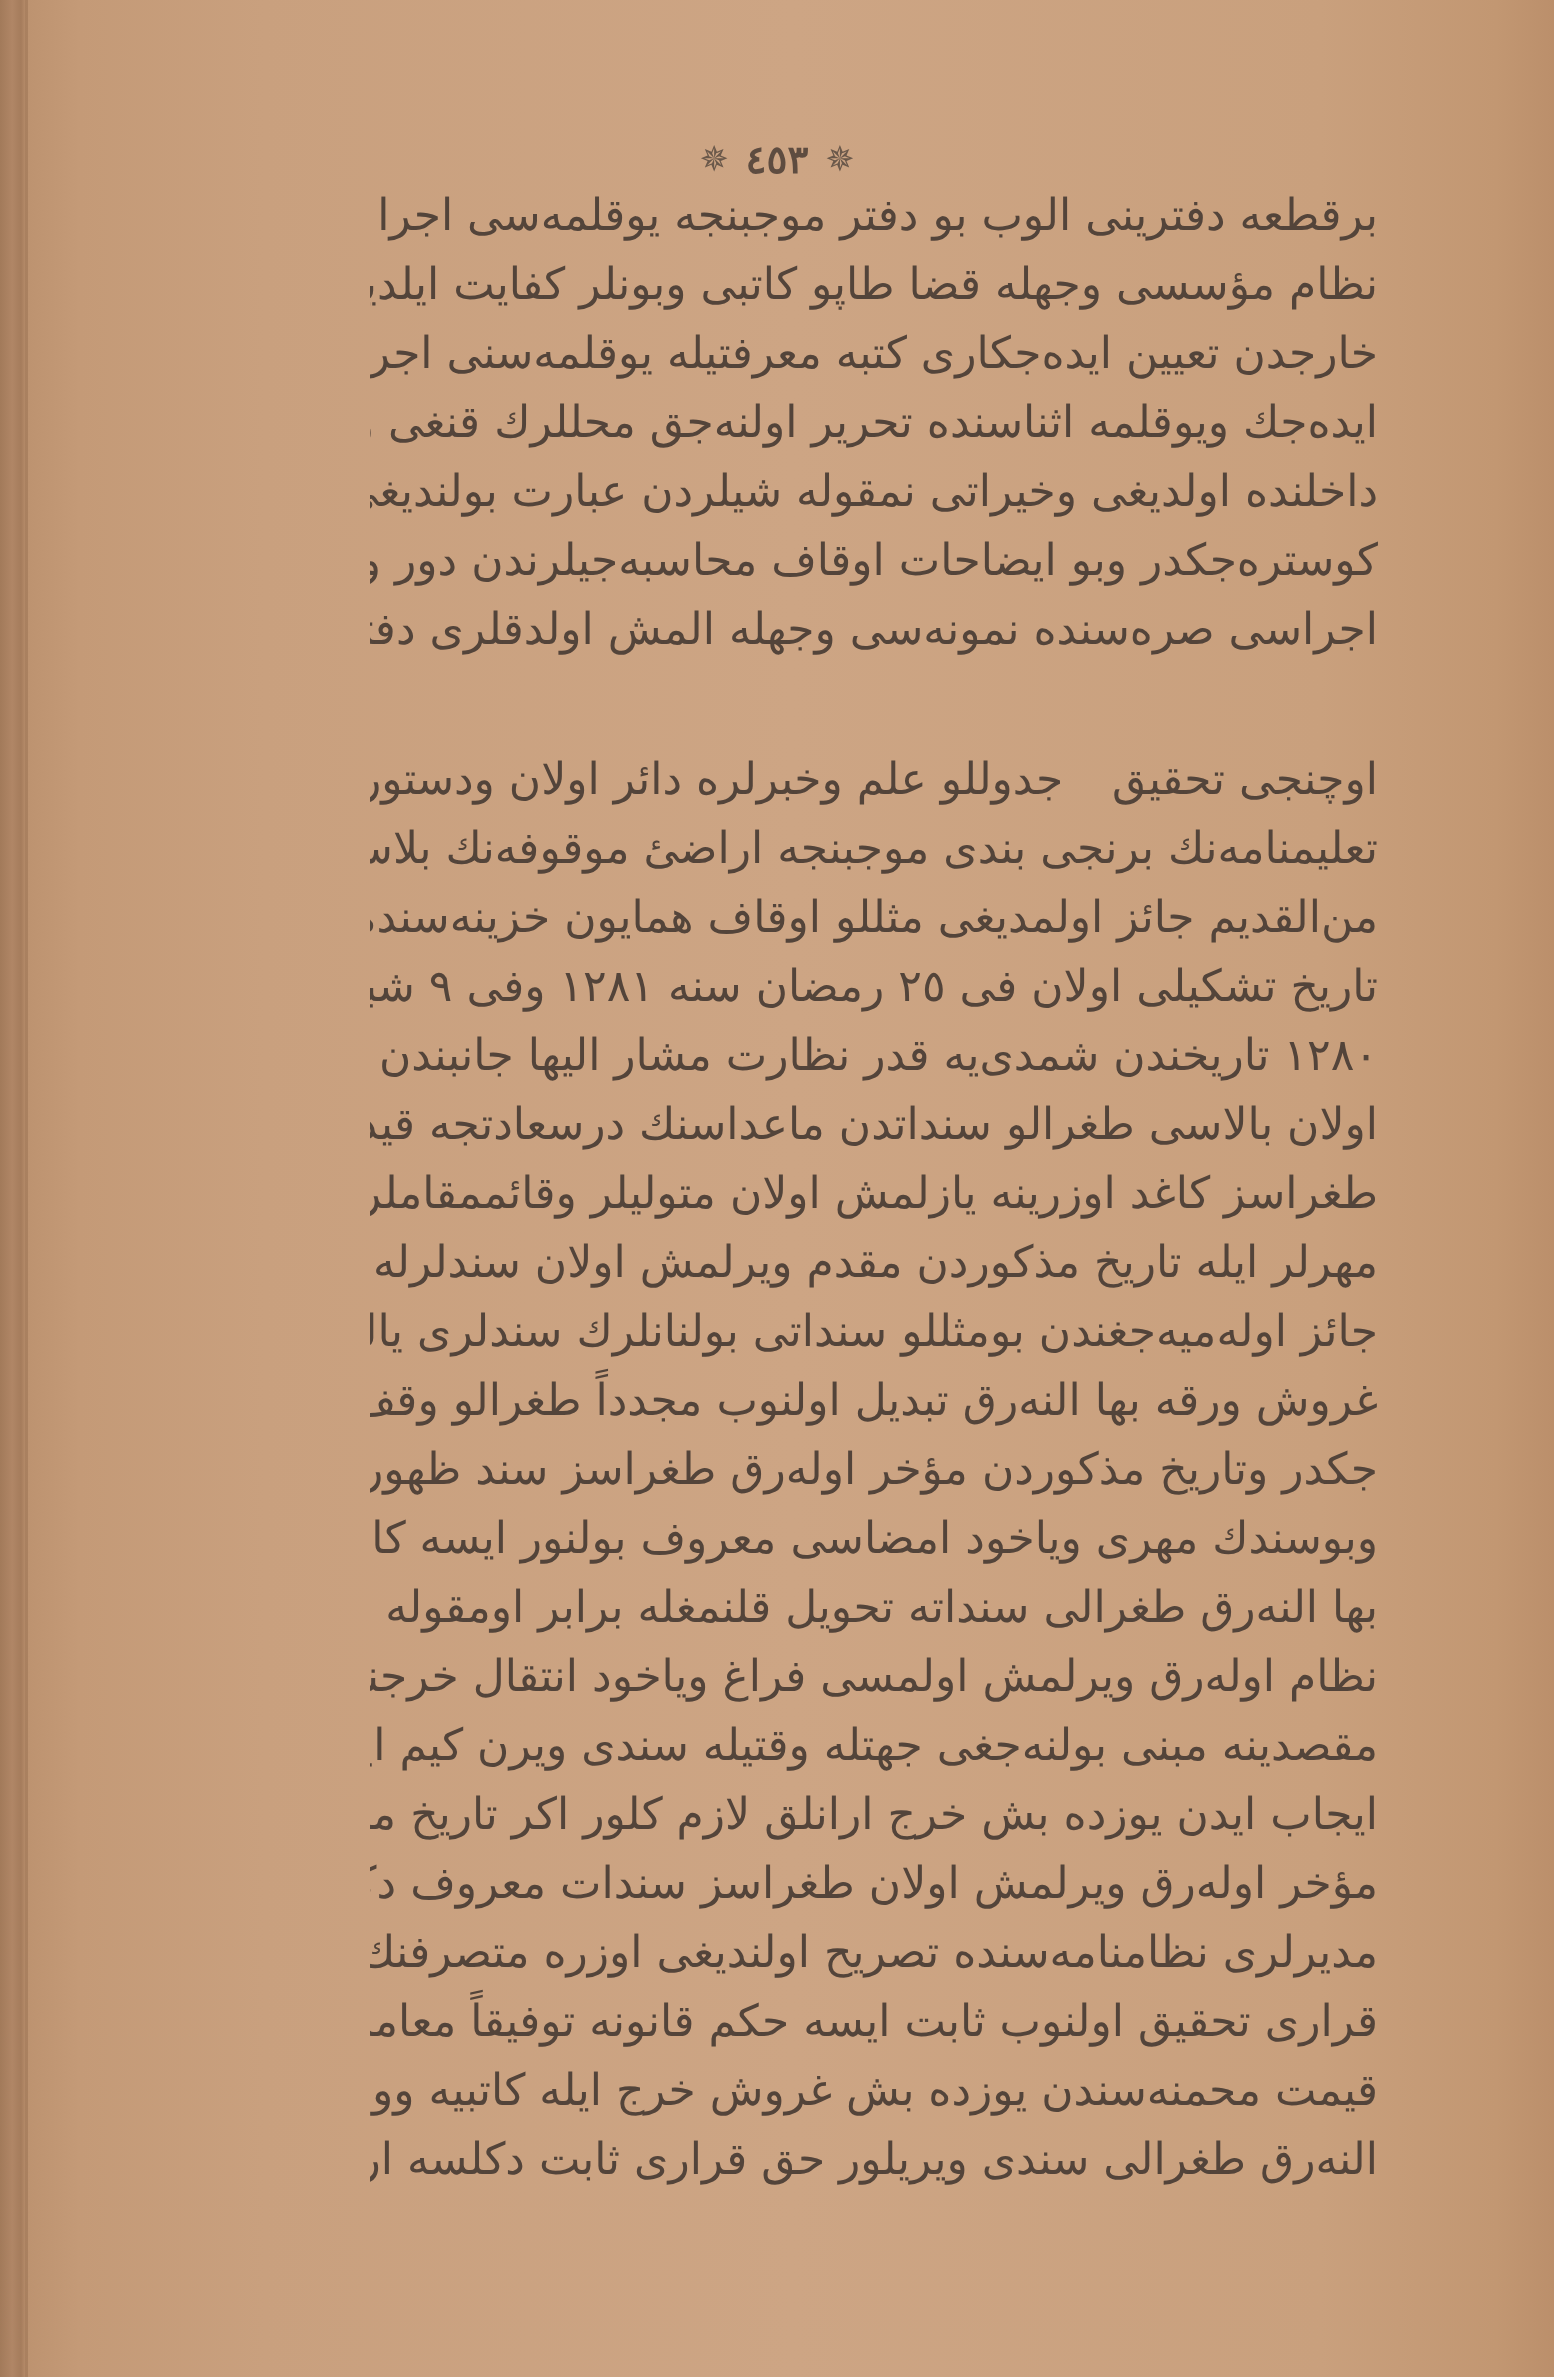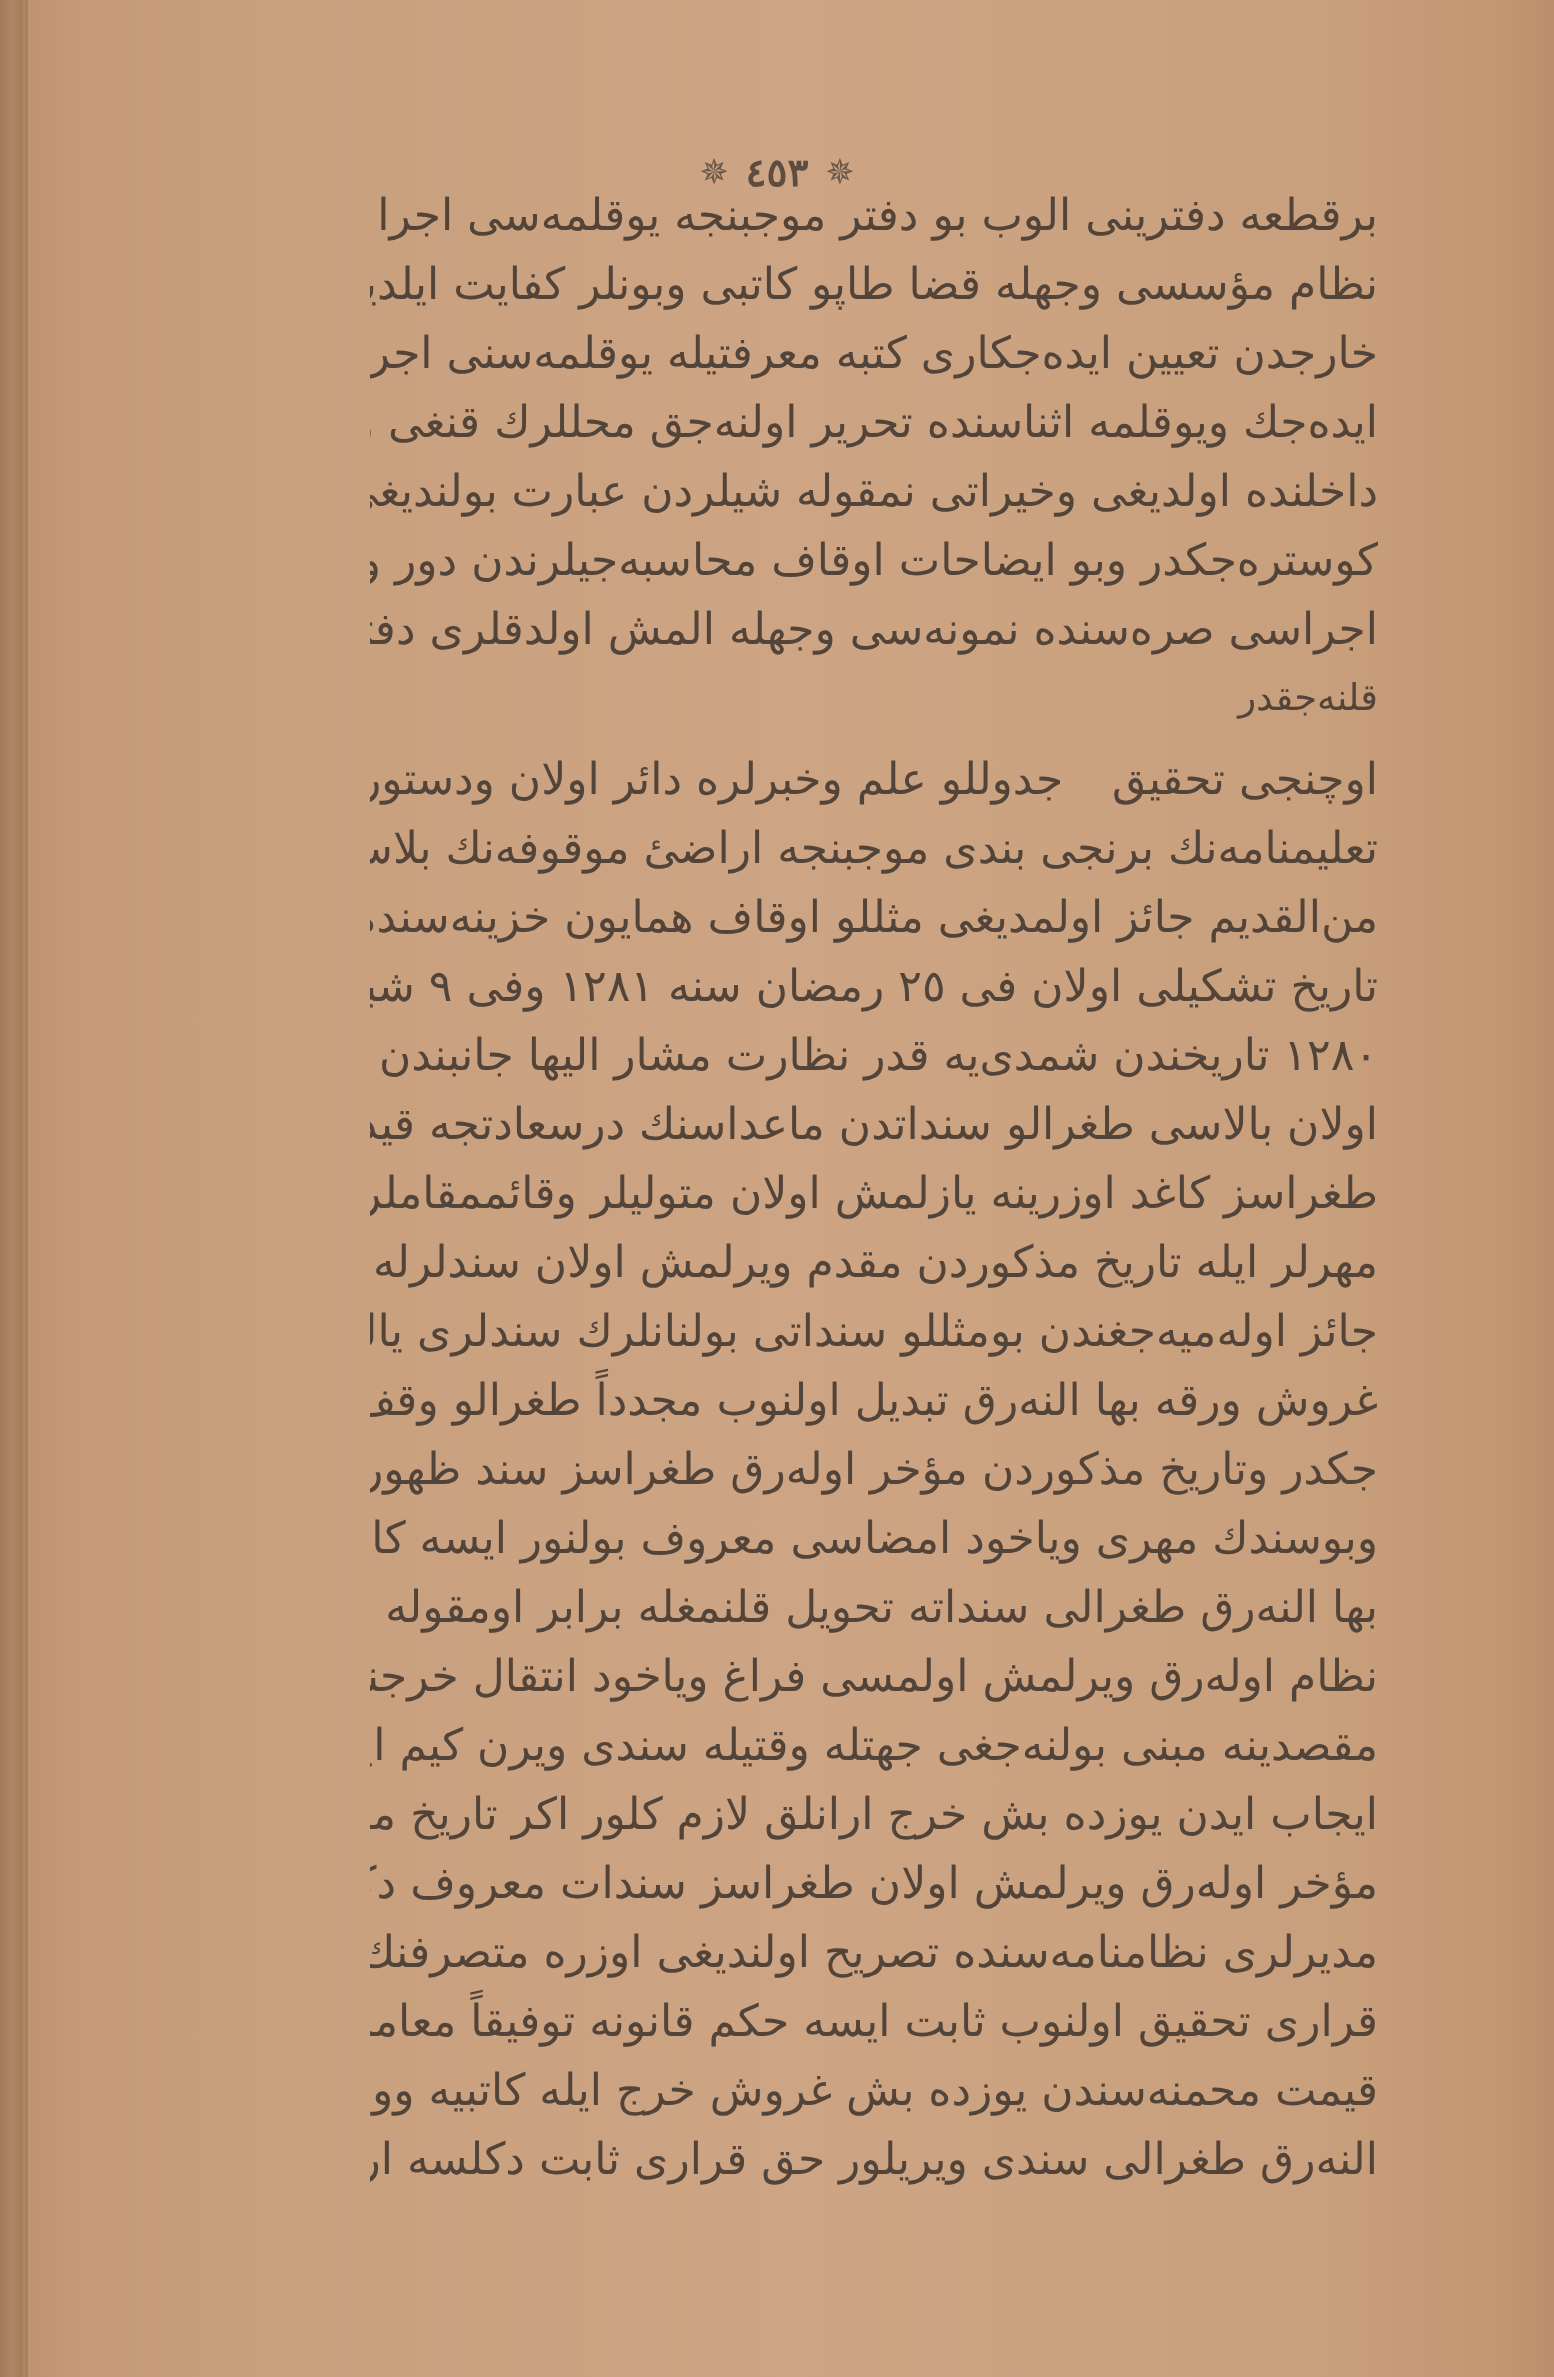--- a/index.html
+++ b/index.html
@@ -22,21 +22,21 @@
     }
     .binding-edge {
       position: absolute;
       left: 25px; top: 0;
       width: 2.6px; height: 2377px;
       background: #9c7455;
       opacity: 0.6;
     }
     .page-header {
       position: absolute;
-      top: 137px;
+      top: 124px;
       left: 0; right: 0;
       text-align: center;
       color: #5e4c40;
       height: 70px;
     }
     .page-header .ornament {
       display: inline-block;
       font-size: 35px;
       vertical-align: middle;
       color: #6a584a;
@@ -95,21 +95,20 @@
 </div>
 
 <div class="text-block para-1">
   <div class="line">برقطعه دفترینی الوب بو دفتر موجبنجه یوقلمه‌سی اجرا اولنمیان قرانك</div>
   <div class="line">نظام مؤسسی وجهله قضا طاپو کاتبی وبونلر کفایت ایلدیکی صورتده</div>
   <div class="line">خارجدن تعیین ایده‌جکاری کتبه معرفتیله یوقلمه‌سنی اجرایه مباشرت</div>
   <div class="line">ایده‌جك ویوقلمه اثناسنده تحریر اولنه‌جق محللرك قنغی وقف ونظارت</div>
   <div class="line">داخلنده اولدیغی وخیراتی نمقوله شیلردن عبارت بولندیغی یوقلمه دفترنده</div>
   <div class="line">کوستره‌جکدر وبو ایضاحات اوقاف محاسبه‌جیلرندن دور وتسلم قاعده‌سنك</div>
   <div class="line">اجراسی صره‌سنده نمونه‌سی وجهله المش اولدقلری دفتره تطبیقاً اجرا</div>
-  <div class="line short-line last">قلنه‌جقدر</div>
 </div>
 
 <div class="text-block para-2">
   <div class="line">
     <span class="article-label">اوچنجی تحقیق</span>
     <span>جدوللو علم وخبرلره دائر اولان ودستورده مندرج بولنان</span>
   </div>
   <div class="line">تعلیمنامه‌نك برنجی بندی موجبنجه اراضیٔ موقوفه‌نك بلاسند تصرفی</div>
   <div class="line">من‌القدیم جائز اولمدیغی مثللو اوقاف همایون خزینه‌سنده طشره سنداتنك</div>
   <div class="line">تاریخ تشکیلی اولان فی ٢٥ رمضان سنه ١٢٨١ وفی ٩ شباط سنه</div>

